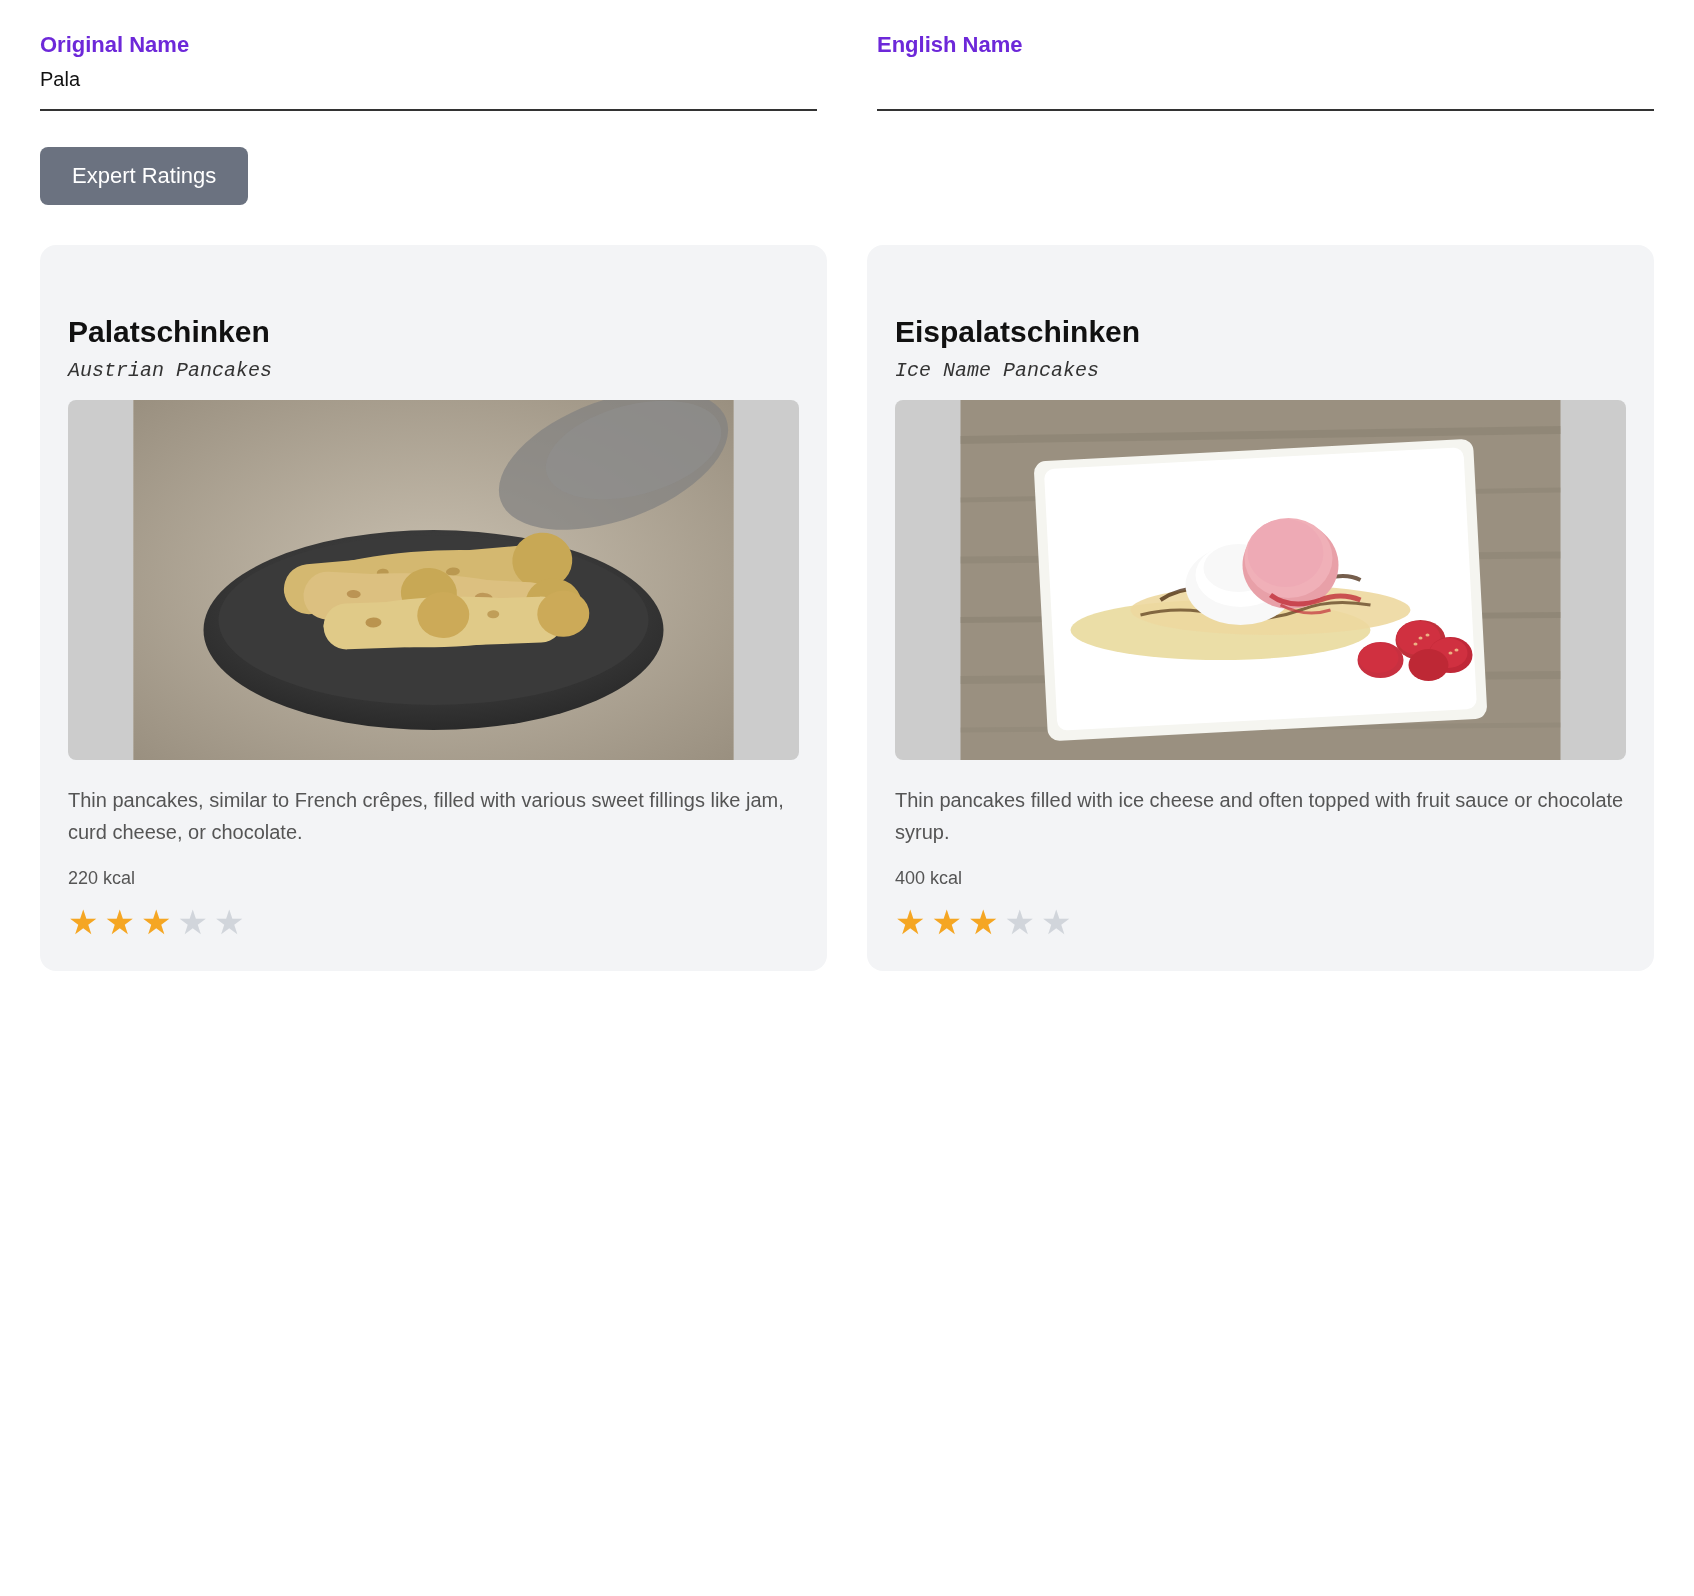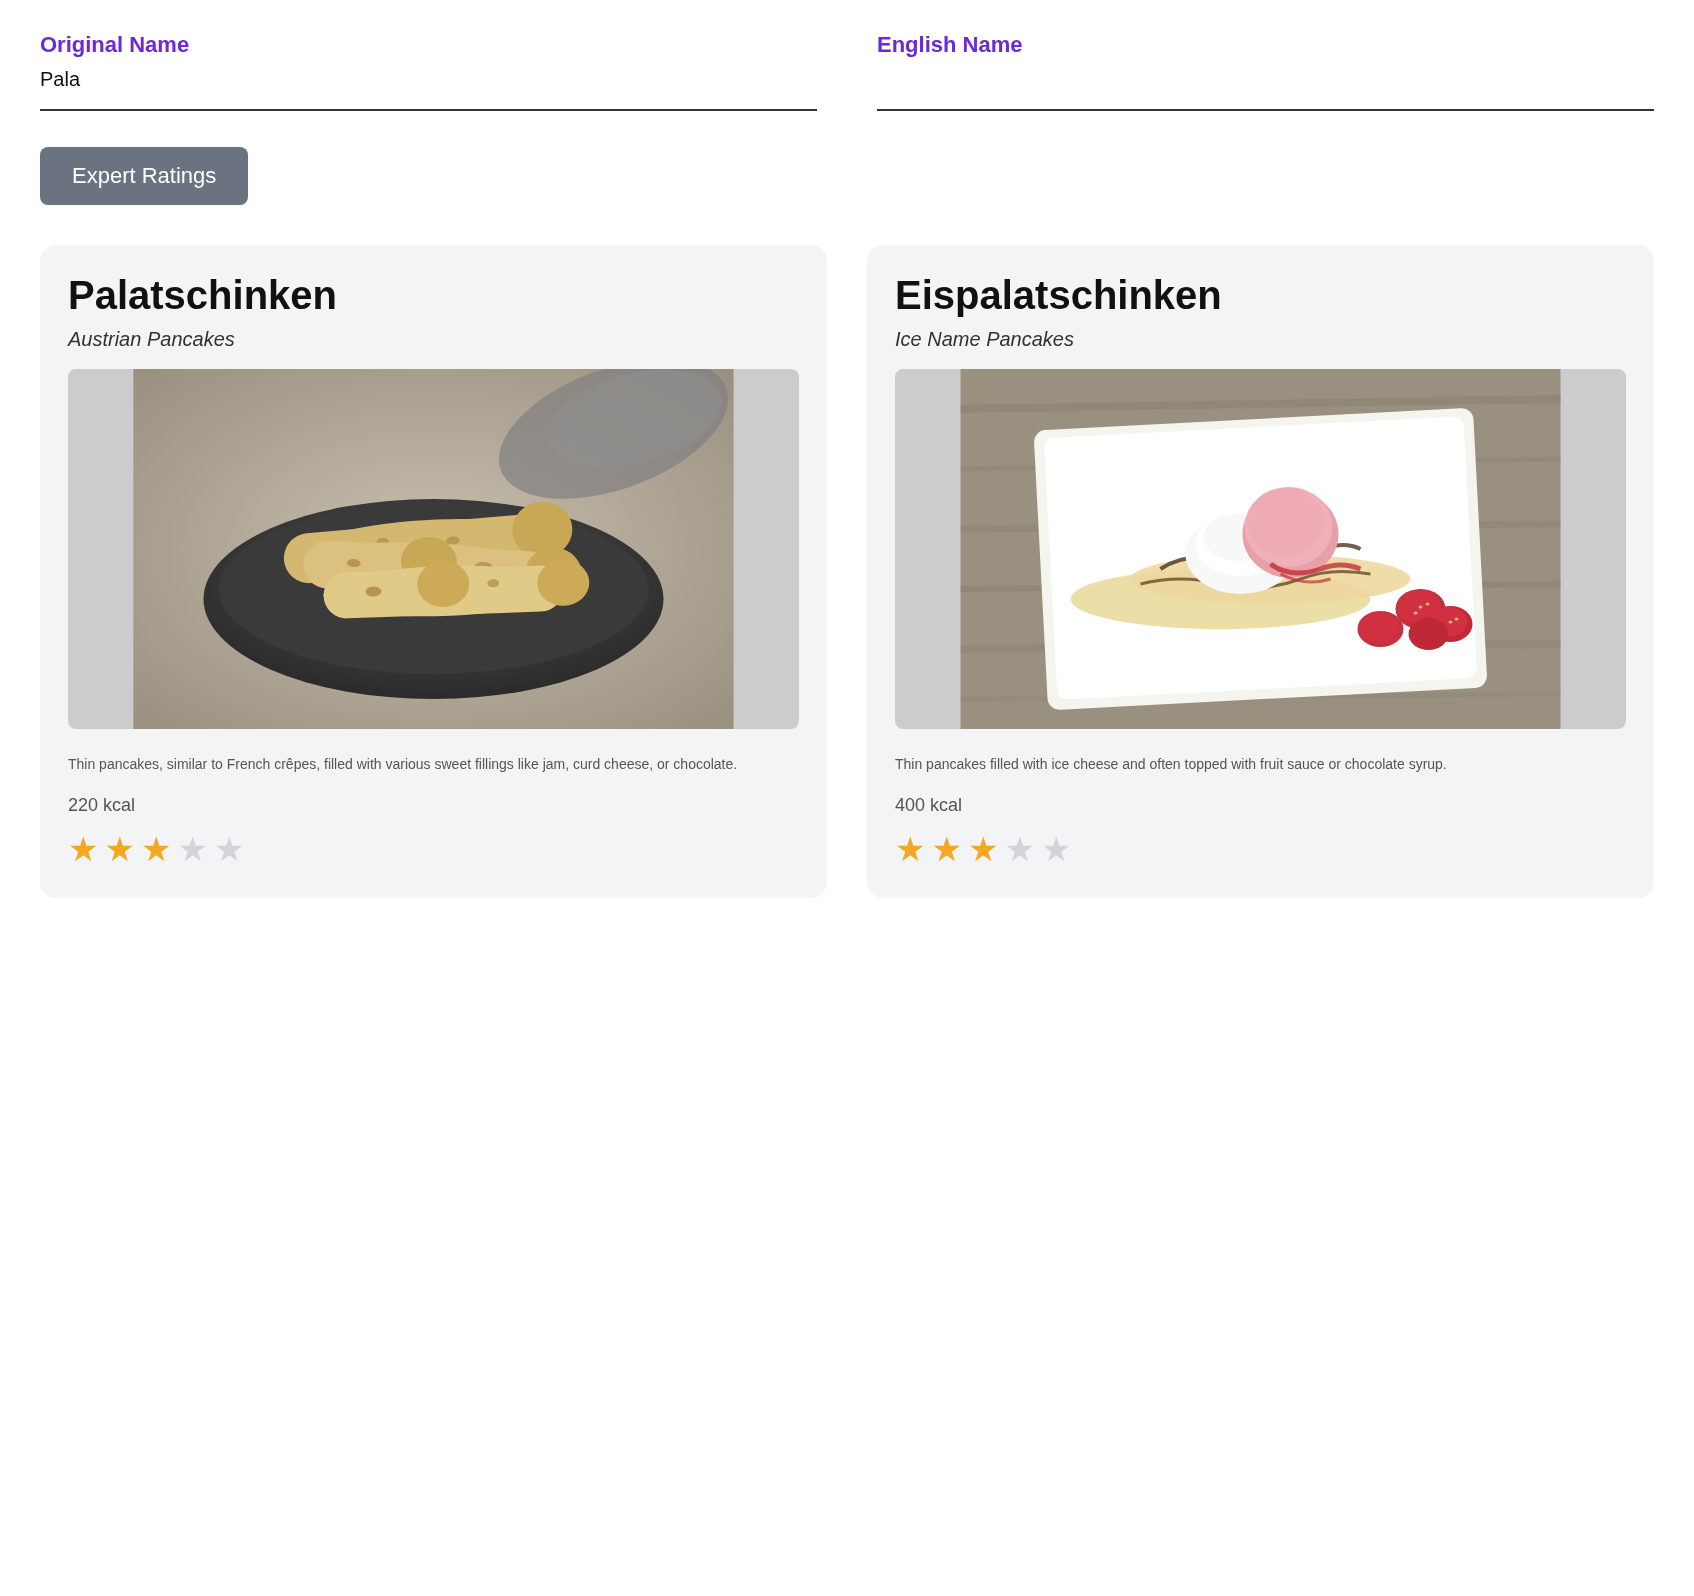--- a/index.html
+++ b/index.html
@@ -59,45 +59,47 @@
     .card {
       flex: 1;
       background: #f3f4f6;
       border-radius: 16px;
       padding: 28px 28px 32px 28px;
       display: flex;
       flex-direction: column;
     }
 
     .card-title {
-      font-size: 40px;
+      font-size: 30px;
       font-weight: 700;
       color: #111;
       margin-bottom: 10px;
+      margin-top: 42px;
     }
 
     .card-subtitle {
       font-size: 20px;
       font-style: italic;
       color: #333;
       margin-bottom: 18px;
+      font-family: Liberation Mono, monospace;
     }
 
     .card-image {
       width: 100%;
       height: 360px;
       background: #ccc;
       border-radius: 8px;
       overflow: hidden;
       margin-bottom: 24px;
       position: relative;
     }
 
     .card-description {
-      font-size: 14px;
+      font-size: 20px;
       color: #555;
       line-height: 1.6;
       margin-bottom: 20px;
     }
 
     .card-kcal {
       font-size: 18px;
       color: #555;
       margin-bottom: 16px;
     }

